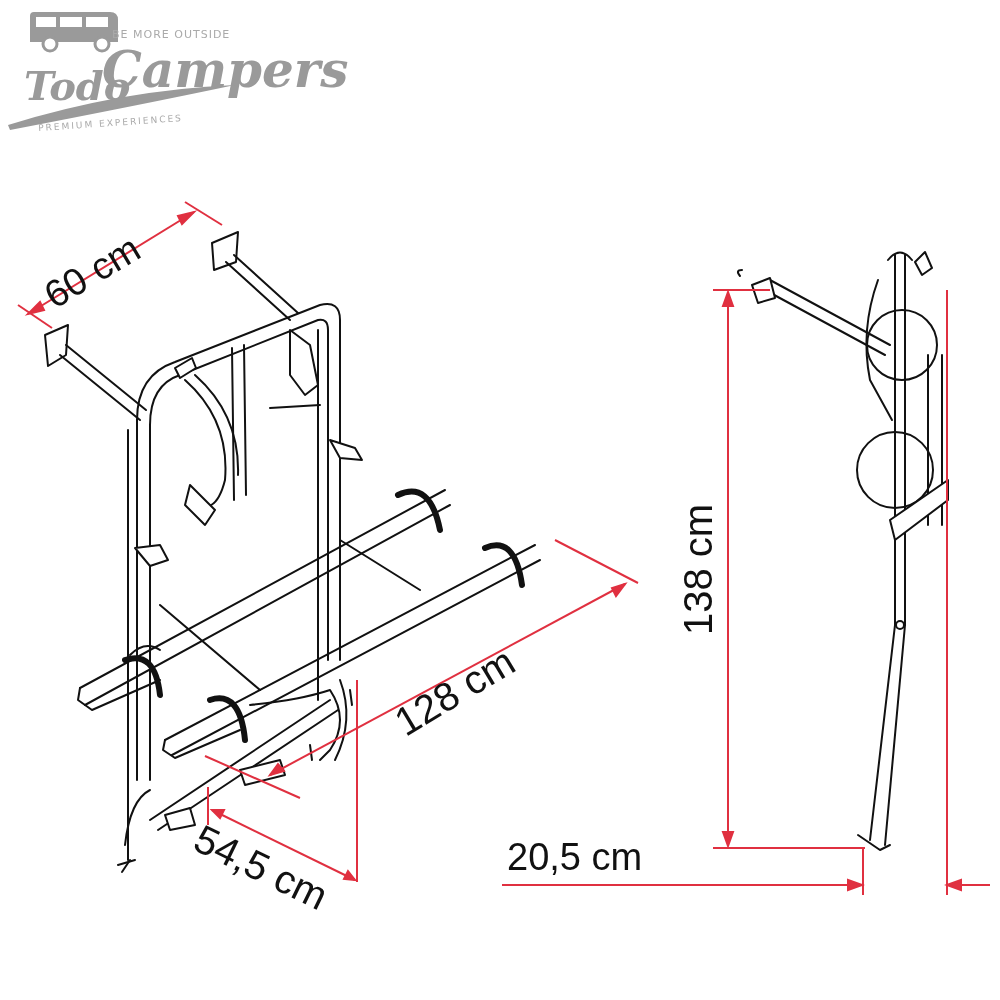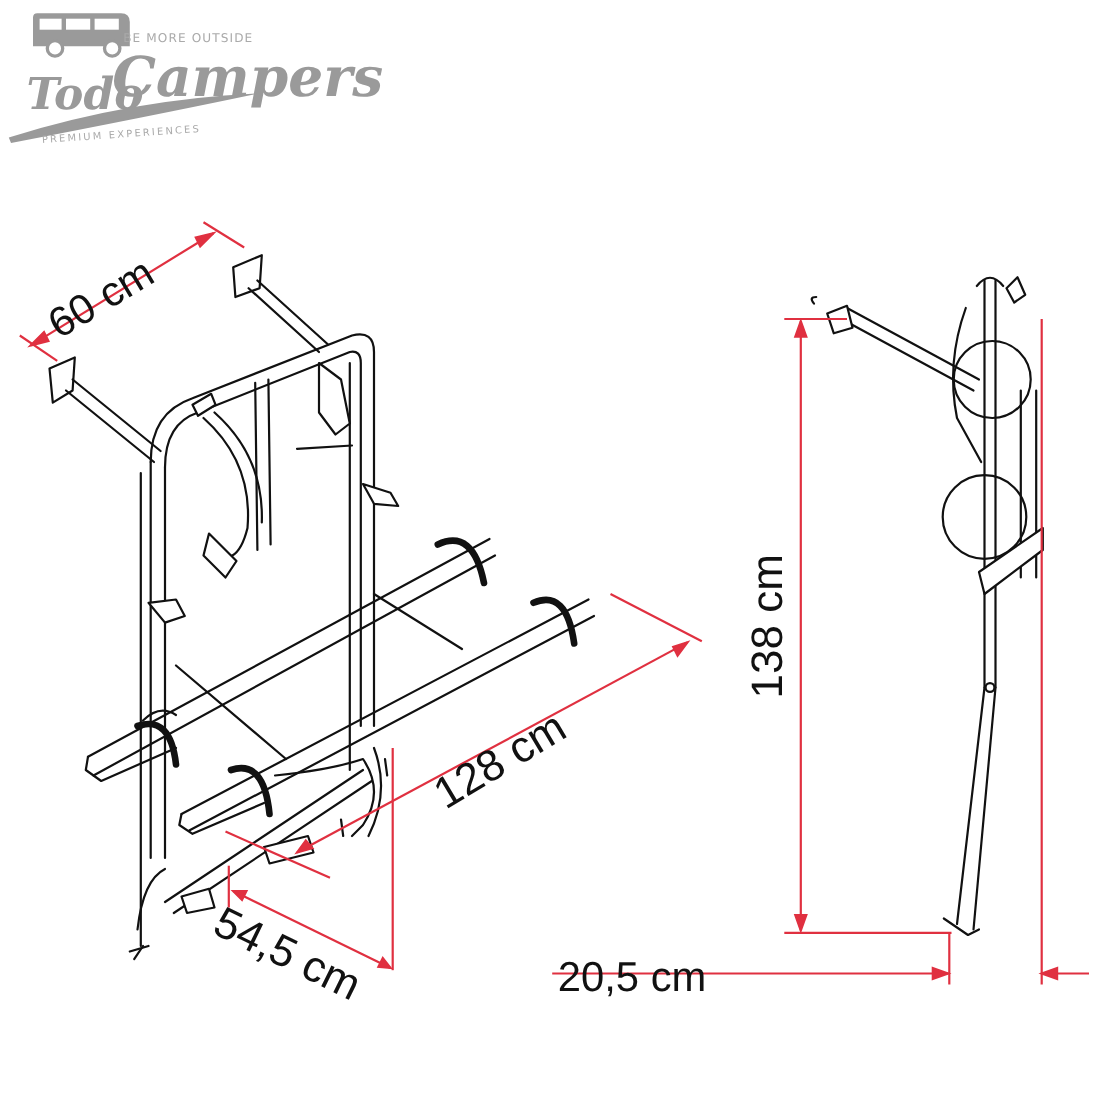--- a/index.html
+++ b/index.html
@@ -130,15 +130,15 @@
       <line x1="947" y1="885" x2="990" y2="885"></line>
       <polygon points="862,885 848,880 848,890"></polygon>
       <polygon points="947,885 961,880 961,890"></polygon>
     </g>
   </svg>
 
   <div class="dim-label" style="left:38px;top:282px;transform:rotate(-31deg);font-size:38px;">60 cm</div>
   <div class="dim-label" style="left:388px;top:708px;transform:rotate(-31deg);font-size:40px;">128 cm</div>
   <div class="dim-label" style="left:206px;top:818px;transform:rotate(26deg);font-size:40px;">54,5 cm</div>
   <div class="dim-label" style="left:678px;top:635px;transform:rotate(-90deg);font-size:40px;">138 cm</div>
-  <div class="dim-label" style="left:507px;top:838px;font-size:38px;margin-top:32px;">20,5 cm</div>
+  <div class="dim-label" style="left:507px;top:838px;font-size:38px;">20,5 cm</div>
 
 </div>
 
 </body></html>

